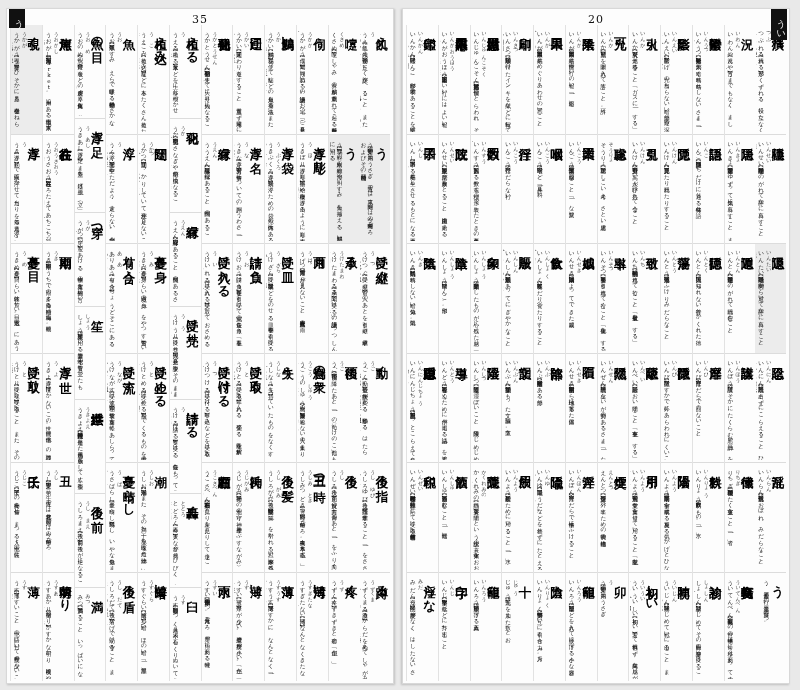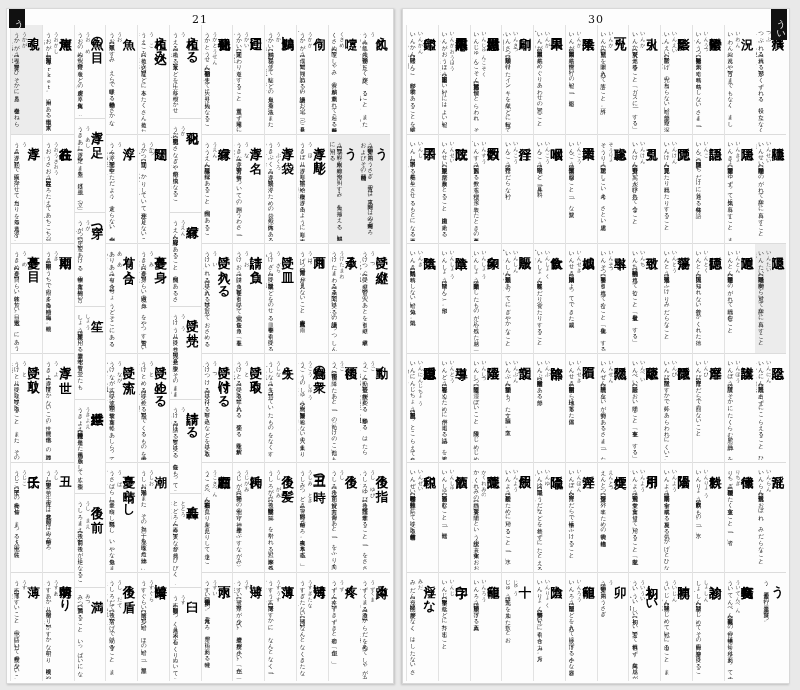--- a/index.html
+++ b/index.html
@@ -135,21 +135,21 @@
     z-index:5;
   }
   .index-tab.right-page{left:auto;right:2px;}
 </style>
 </head>
 <body>
 
 <div class="spread">
 
   <div class="page left">
-    <div class="page-number">21</div>
+    <div class="page-number">35</div>
     <div class="index-tab">
       <span>う</span>
     </div>
     <div class="cols" id="left-cols">
         <div class="col">
           <div class="band">
             <div class="head">飢え</div>
             <div class="ruby">う</div>
             <div class="gloss">うえ【飢え・餓え】食物が乏しく腹がへること。また、その苦しみ。ひもじさ。飢餓。「―をしのぐ」</div>
           </div>
@@ -536,21 +536,21 @@
           <div class="band">
             <div class="head">薄</div>
             <div class="ruby">うす</div>
             <div class="gloss">うす【薄】うすいこと。他の語に付いて程度の少ないことを表す。</div>
           </div>
         </div>
       </div>
   </div>
 
   <div class="page right">
-    <div class="page-number">30</div>
+    <div class="page-number">20</div>
     <div class="index-tab right-page">
       <span>うい</span>
     </div>
     <div class="cols" id="right-cols">
         <div class="col">
           <div class="band">
             <div class="head">潰れ</div>
             <div class="ruby">つぶ</div>
             <div class="gloss">つぶれる【潰れる】形がくずれる。役に立たなくなる。「会社が―」</div>
           </div>

